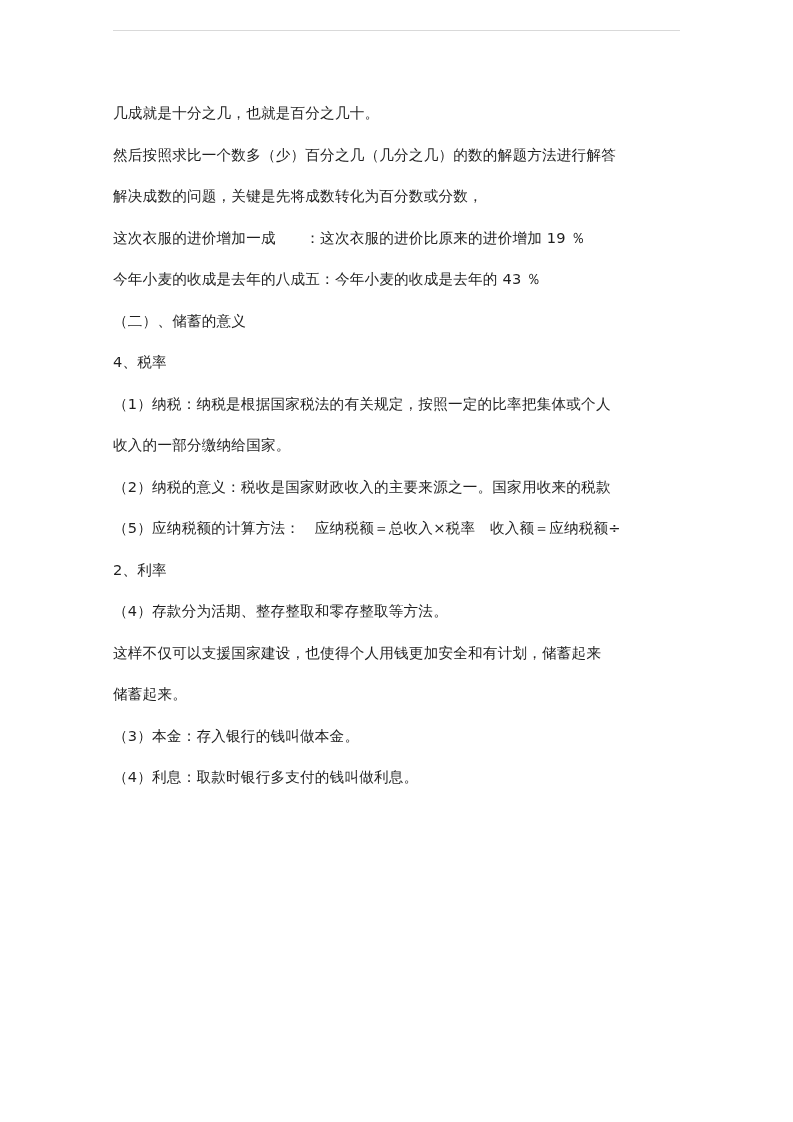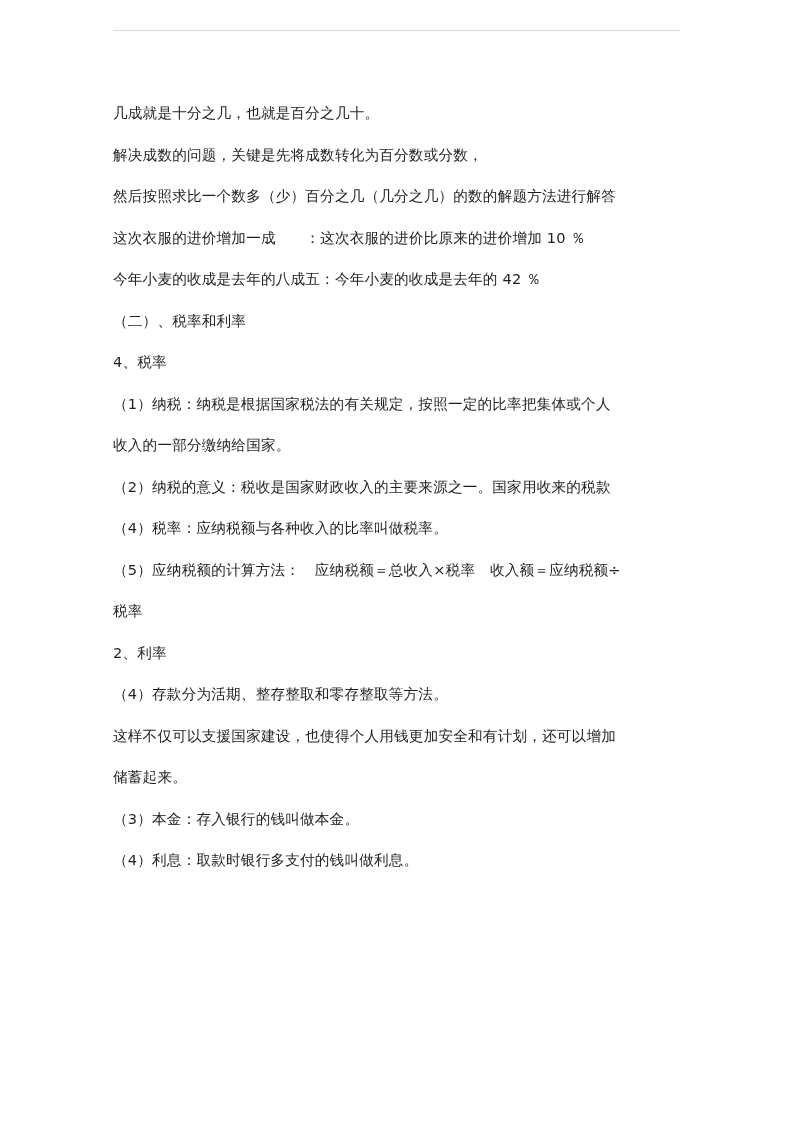--- a/index.html
+++ b/index.html
@@ -52,33 +52,31 @@
 </style>
 </head>
 <body>
 
 <div class="page">
 
   <div class="top-rule"></div>
 
   <div class="content">
     <p class="line">几成就是十分之几，也就是百分之几十。</p>
+    <p class="line">然后按照求比一个数多（少）百分之几（几分之几）的数的解题方法进行解答</p>
     <p class="line">解决成数的问题，关键是先将成数转化为百分数或分数，</p>
-    <p class="line">然后按照求比一个数多（少）百分之几（几分之几）的数的解题方法进行解答</p>
-    <p class="line">这次衣服的进价增加一成　　：这次衣服的进价比原来的进价增加 10 ％</p>
-    <p class="line">今年小麦的收成是去年的八成五：今年小麦的收成是去年的 42 ％</p>
-    <p class="line indent">（二）、税率和利率</p>
+    <p class="line">这次衣服的进价增加一成　　：这次衣服的进价比原来的进价增加 19 ％</p>
+    <p class="line">今年小麦的收成是去年的八成五：今年小麦的收成是去年的 43 ％</p>
+    <p class="line indent">（二）、储蓄的意义</p>
     <p class="line">4、税率</p>
     <p class="line indent">（1）纳税：纳税是根据国家税法的有关规定，按照一定的比率把集体或个人</p>
     <p class="line">收入的一部分缴纳给国家。</p>
     <p class="line indent">（2）纳税的意义：税收是国家财政收入的主要来源之一。国家用收来的税款</p>
-    <p class="line indent">（4）税率：应纳税额与各种收入的比率叫做税率。</p>
     <p class="line indent">（5）应纳税额的计算方法：　应纳税额＝总收入×税率　收入额＝应纳税额÷</p>
-    <p class="line">税率</p>
     <p class="line indent">2、利率</p>
     <p class="line indent">（4）存款分为活期、整存整取和零存整取等方法。</p>
-    <p class="line">这样不仅可以支援国家建设，也使得个人用钱更加安全和有计划，还可以增加</p>
+    <p class="line">这样不仅可以支援国家建设，也使得个人用钱更加安全和有计划，储蓄起来</p>
     <p class="line">储蓄起来。</p>
     <p class="line indent">（3）本金：存入银行的钱叫做本金。</p>
     <p class="line indent">（4）利息：取款时银行多支付的钱叫做利息。</p>
   </div>
 
 </div>
 
 </body></html>

